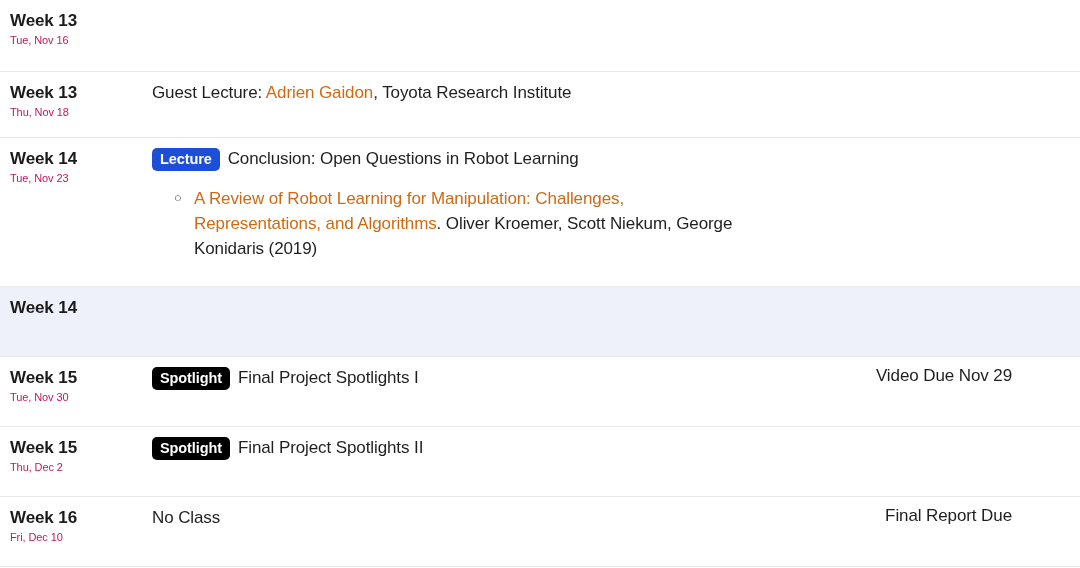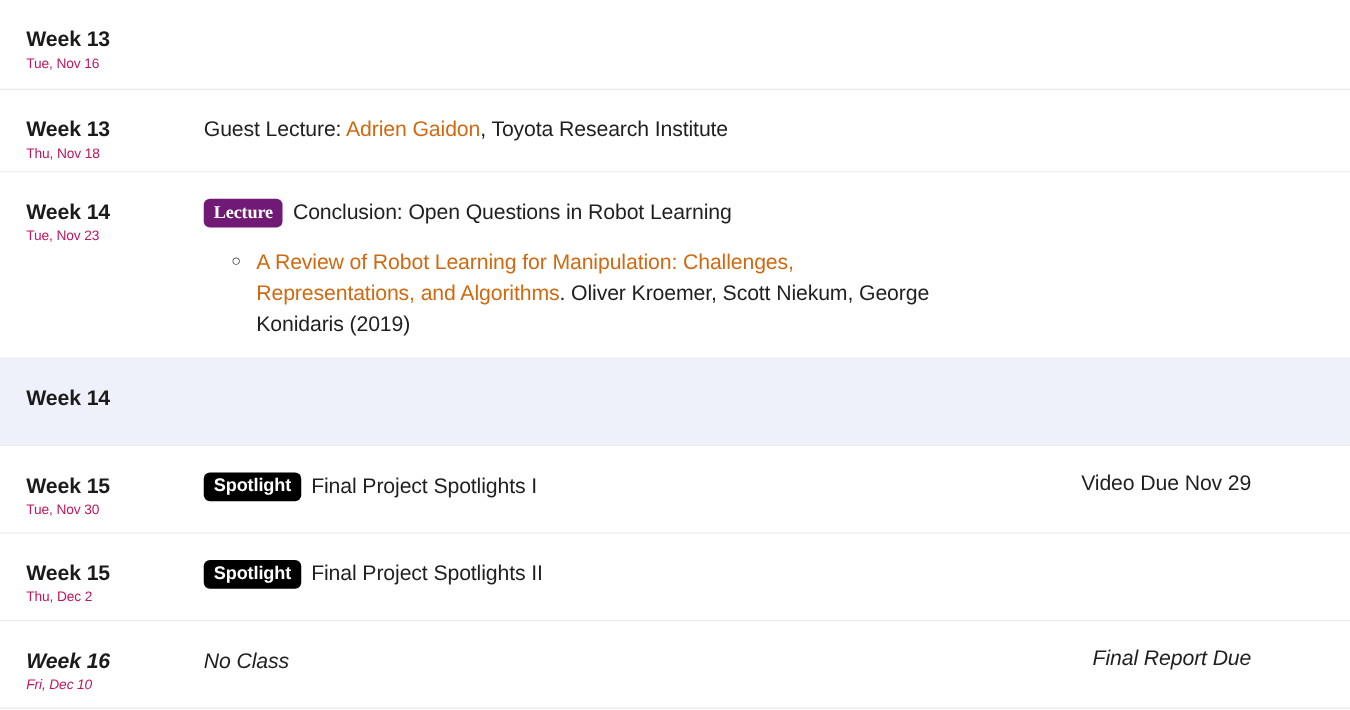--- a/index.html
+++ b/index.html
@@ -19,21 +19,21 @@
     display: flex;
     flex-direction: column;
     background: #ffffff;
   }
 
   .row {
     display: flex;
     align-items: flex-start;
     border-bottom: 1px solid #e9e9e9;
     background: #ffffff;
-    padding: 11px;
+    padding: 0;
   }
   .row.highlight {
     background: #eef1fa;
   }
   .row.last { border-bottom: 1px solid #e9e9e9; }
 
   .col-date {
     width: 152px;
     min-width: 152px;
     padding: 9px 10px 9px 10px;
@@ -88,21 +88,21 @@
     color: #ffffff;
     font-size: 14.5px;
     font-weight: bold;
     border-radius: 5px;
     padding: 3px 8px 4px 8px;
     margin-right: 8px;
     line-height: 1.12;
     letter-spacing: -0.1px;
     vertical-align: middle;
   }
-  .badge-lecture { background: #701a75; font-family: Liberation Serif, serif; }
+  .badge-lecture { background: #1d4ed8; }
   .badge-spotlight { background: #000000; }
 
   .link {
     color: #cf6a13;
     text-decoration: none;
   }
 
   .readings {
     list-style: none;
     margin: 14px 0 4px 0;
@@ -197,21 +197,21 @@
     </div>
     <div class="col-desc">
       <div class="desc-line">
         <span class="badge badge-spotlight">Spotlight</span>
         <span class="desc-text">Final Project Spotlights II</span>
       </div>
     </div>
     <div class="col-due"></div>
   </div>
 
-  <div class="row last" style="height:70px;font-style:italic;">
+  <div class="row last" style="height:70px;">
     <div class="col-date">
       <div class="week-label">Week 16</div>
       <div class="day-label">Fri, Dec 10</div>
     </div>
     <div class="col-desc">
       <div class="desc-text">No Class</div>
     </div>
     <div class="col-due">Final Report Due</div>
   </div>
 

